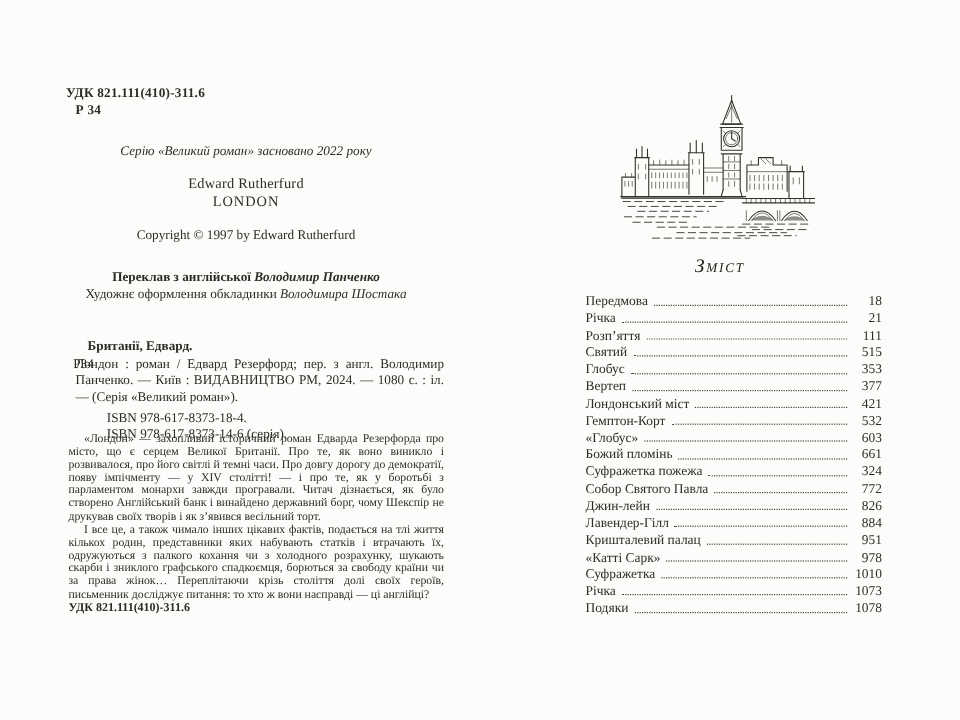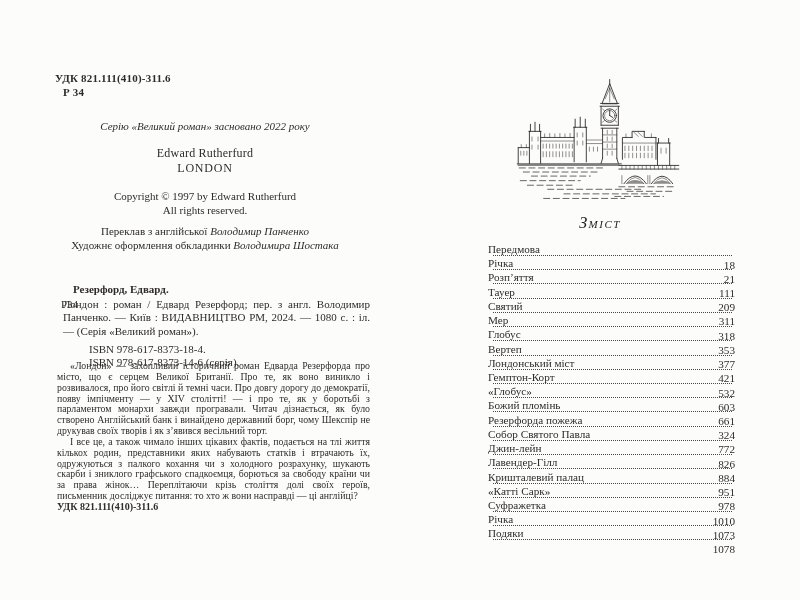--- a/index.html
+++ b/index.html
@@ -17,21 +17,21 @@
   
   .udk-top{position:absolute;left:55px;top:33px;font-size:11px;font-weight:bold;line-height:14px;letter-spacing:.2px;}
   .udk-top .r-code{margin-left:8px;font-weight:bold;}
 
   .front{position:absolute;left:25px;width:360px;text-align:center;font-size:11px;}
   .front.series{top:82px;font-style:italic;font-size:11px;text-align:center;}
   .front.author{top:108px;font-size:12px;letter-spacing:.2px;}
   .front.title{top:123px;font-size:12px;letter-spacing:.8px;}
   .front.copy1{top:152px;}
   .front.copy2{top:166px;}
-  .front.trans{top:187px;}
+  .front.trans{top:187px;font-weight:bold;}
   .front.design{top:201px;}
   .front i{font-style:italic;}
 
   .catalog{position:absolute;left:45px;top:245px;width:325px;font-size:11px;line-height:13.6px;}
   .cat-author{font-weight:bold;margin:0 0 0 28px;}
   .cat-row{position:relative;padding-left:18px;margin-top:1px;}
   .cat-code{position:absolute;left:16px;top:0;}
   .cat-text{margin:0;text-align:justify;}
   .cat-isbn{margin:0 0 0 44px;line-height:13px;}
   .cat-isbn.first{margin-top:5px;}
@@ -48,53 +48,52 @@
   .illustration svg{width:100%;height:100%;}
   .sk{stroke:#34322e;fill:none;stroke-width:.9;stroke-linecap:round;stroke-linejoin:round;}
   .sk-thin{stroke:#3a3834;fill:none;stroke-width:.55;stroke-linecap:round;}
   .sk-dash{stroke:#3a3834;fill:none;stroke-width:.75;stroke-linecap:round;stroke-dasharray:6 3.5;}
   .sk-fill{fill:#34322e;stroke:none;opacity:.55;}
   .sk-heavy{stroke:#2c2a27;fill:none;stroke-width:1.4;stroke-linecap:round;opacity:.75;}
 
   .toc-title{position:absolute;left:0;top:176px;width:400px;margin:0;text-align:center;
     font-size:16px;font-weight:normal;font-variant:small-caps;letter-spacing:1.5px;color:#262421;font-style:italic;}
   .toc{position:absolute;left:88px;right:65px;top:205px;font-size:11.2px;}
-  .toc-row{display:flex;height:14.22px;flex-direction:column;}
+  .toc-row{display:flex;align-items:flex-end;height:14.22px;}
   .toc-label{white-space:nowrap;}
   .leader{flex:1;height:1px;border-bottom:1.4px dotted #4a4742;margin:0 3px 2.6px 5px;}
   .toc-page{min-width:26px;text-align:right;white-space:nowrap;}
 </style>
 </head>
 <body>
 
 <div class="sheet">
 
   <section class="page left">
 
     <div class="udk-top">
       <div>УДК 821.111(410)-311.6</div>
       <div class="r-code">Р 34</div>
     </div>
 
     <div class="front series">Серію «Великий роман» засновано 2022 року</div>
     <div class="front title">LONDON</div>
     <div class="front author">Edward Rutherfurd</div>
     <div class="front copy1">Copyright © 1997 by Edward Rutherfurd</div>
-    <div class="front copy2">All rights reserved.</div>
     <div class="front trans">
       <span>Переклав з англійської</span>
       <i>Володимир Панченко</i>
     </div>
     <div class="front design">
       <span>Художнє оформлення обкладинки</span>
       <i>Володимира Шостака</i>
     </div>
 
     <div class="catalog">
-      <p class="cat-author">Резерфорд, Едвард.</p>
+      <p class="cat-author">Британії, Едвард.</p>
       <div class="cat-row">
         <span class="cat-code">Р34</span>
         <p class="cat-text">Лондон : роман / Едвард Резерфорд; пер. з англ. Володимир Панченко. — Київ : ВИДАВНИЦТВО РМ, 2024. — 1080 с. : іл. — (Серія «Великий роман»).</p>
       </div>
       <p class="cat-isbn first">ISBN 978-617-8373-18-4.</p>
       <p class="cat-isbn">ISBN 978-617-8373-14-6 (серія).</p>
     </div>
 
     <div class="annotation">
       <p>«Лондон» — захопливий історичний роман Едварда Резерфорда про місто, що є серцем Великої Британії. Про те, як воно виникло і розвивалося, про його світлі й темні часи. Про довгу дорогу до демократії, появу імпічменту — у XIV столітті! — і про те, як у боротьбі з парламентом монархи завжди програвали. Читач дізнається, як було створено Англійський банк і винайдено державний борг, чому Шекспір не друкував своїх творів і як з’явився весільний торт.</p>
@@ -194,33 +193,23 @@
         <span class="toc-label">Річка</span>
         <span class="leader"></span>
         <span class="toc-page">21</span>
       </div>
         <div class="toc-row">
         <span class="toc-label">Розп’яття</span>
         <span class="leader"></span>
         <span class="toc-page">111</span>
       </div>
         <div class="toc-row">
-        <span class="toc-label">Тауер</span>
-        <span class="leader"></span>
-        <span class="toc-page">209</span>
-      </div>
-        <div class="toc-row">
         <span class="toc-label">Святий</span>
         <span class="leader"></span>
-        <span class="toc-page">311</span>
-      </div>
-        <div class="toc-row">
-        <span class="toc-label">Мер</span>
-        <span class="leader"></span>
-        <span class="toc-page">318</span>
+        <span class="toc-page">515</span>
       </div>
         <div class="toc-row">
         <span class="toc-label">Глобус</span>
         <span class="leader"></span>
         <span class="toc-page">353</span>
       </div>
         <div class="toc-row">
         <span class="toc-label">Вертеп</span>
         <span class="leader"></span>
         <span class="toc-page">377</span>
@@ -239,21 +228,21 @@
         <span class="toc-label">«Глобус»</span>
         <span class="leader"></span>
         <span class="toc-page">603</span>
       </div>
         <div class="toc-row">
         <span class="toc-label">Божий пломінь</span>
         <span class="leader"></span>
         <span class="toc-page">661</span>
       </div>
         <div class="toc-row">
-        <span class="toc-label">Резерфорда пожежа</span>
+        <span class="toc-label">Суфражетка пожежа</span>
         <span class="leader"></span>
         <span class="toc-page">324</span>
       </div>
         <div class="toc-row">
         <span class="toc-label">Собор Святого Павла</span>
         <span class="leader"></span>
         <span class="toc-page">772</span>
       </div>
         <div class="toc-row">
         <span class="toc-label">Джин-лейн</span>

